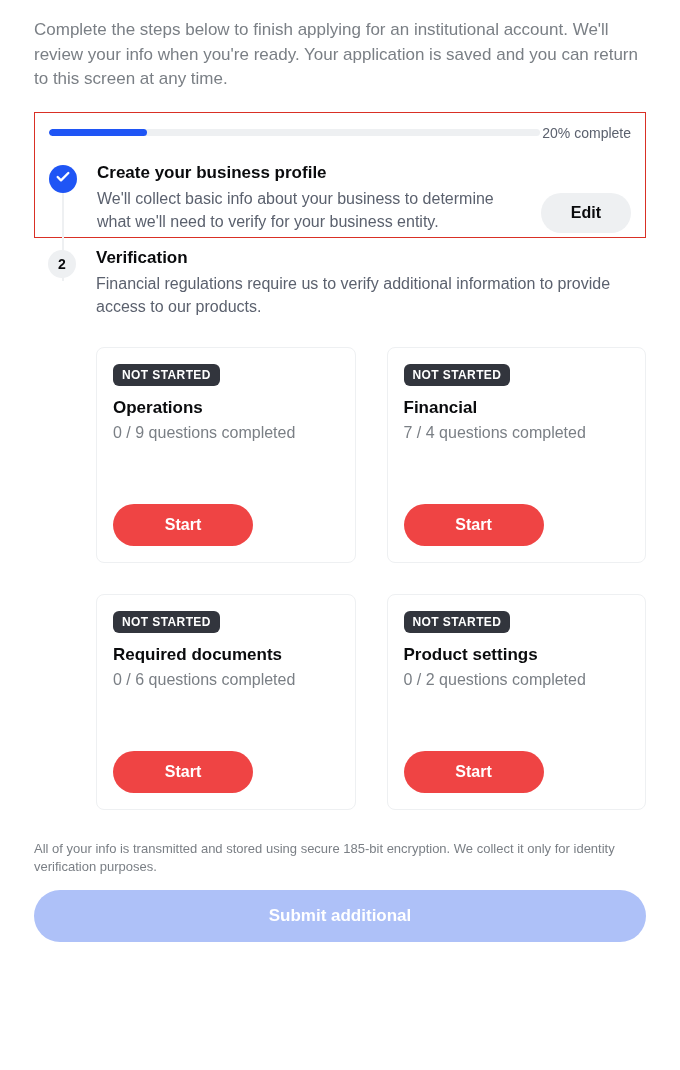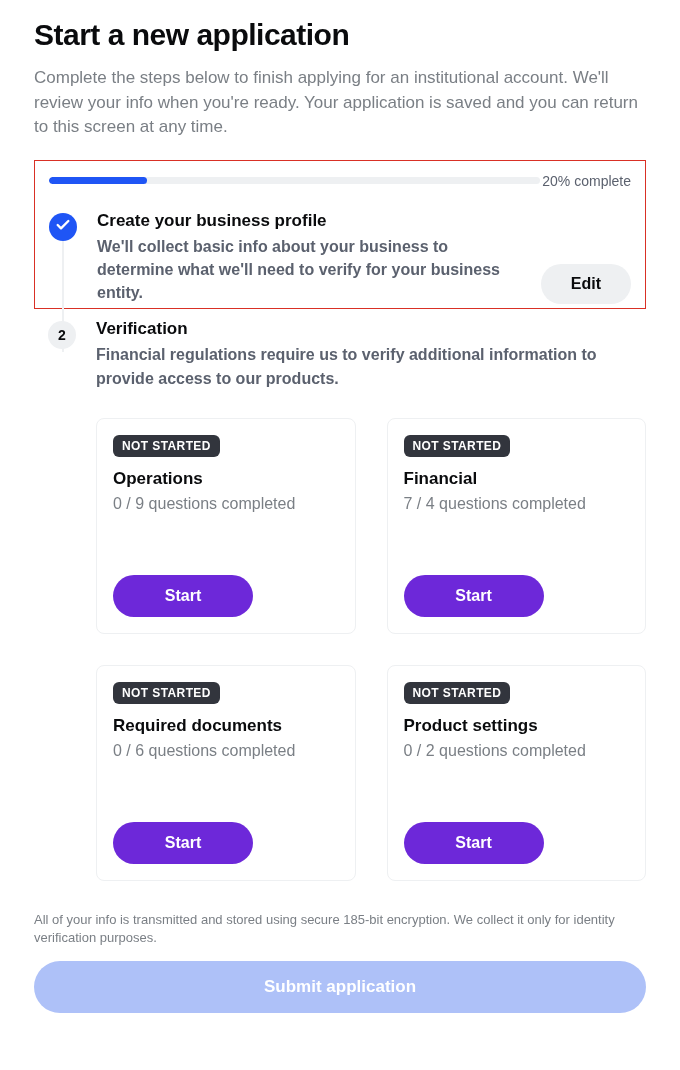--- a/index.html
+++ b/index.html
@@ -99,21 +99,20 @@
     }
     .step-title {
       font-size: 17px;
       font-weight: 700;
       margin-bottom: 4px;
     }
     .step-desc {
       font-size: 16px;
       color: #5b616e;
       line-height: 1.45;
-      font-weight: bold;
     }
     .edit-btn {
       background: #eef0f2;
       border: none;
       border-radius: 999px;
       padding: 11px 30px;
       font-size: 16px;
       font-weight: 700;
       color: #0a0b0d;
       cursor: pointer;
@@ -161,21 +160,21 @@
       font-weight: 700;
       margin-bottom: 6px;
     }
     .card-sub {
       font-size: 16px;
       color: #7a7f85;
       flex: 1;
     }
     .start-btn {
       width: 140px;
-      background: #6d28d9;
+      background: #ef4444;
       color: #fff;
       border: none;
       border-radius: 999px;
       padding: 12px 0;
       font-size: 16px;
       font-weight: 700;
       cursor: pointer;
       margin-top: 20px;
     }
     .disclaimer {
@@ -194,21 +193,20 @@
       padding: 16px 0;
       font-size: 17px;
       font-weight: 700;
       cursor: not-allowed;
     }
   </style>
 </head>
 <body>
 
 <div class="container">
-  <h1 class="page-title">Start a new application</h1>
   <p class="page-subtitle">Complete the steps below to finish applying for an institutional account. We'll review your info when you're ready. Your application is saved and you can return to this screen at any time.</p>
 
   <div class="highlight-box">
     <div class="progress-row">
       <div class="progress-bar">
         <div class="progress-fill"></div>
       </div>
       <span class="progress-label">20% complete</span>
     </div>
 
@@ -264,14 +262,14 @@
       <div class="card">
         <span class="badge">NOT STARTED</span>
         <div class="card-title">Product settings</div>
         <div class="card-sub">0 / 2 questions completed</div>
         <button class="start-btn">Start</button>
       </div>
     </div>
   </div>
 
   <p class="disclaimer">All of your info is transmitted and stored using secure 185-bit encryption. We collect it only for identity verification purposes.</p>
-  <button class="submit-btn">Submit application</button>
+  <button class="submit-btn">Submit additional</button>
 </div>
 
 </body></html>

